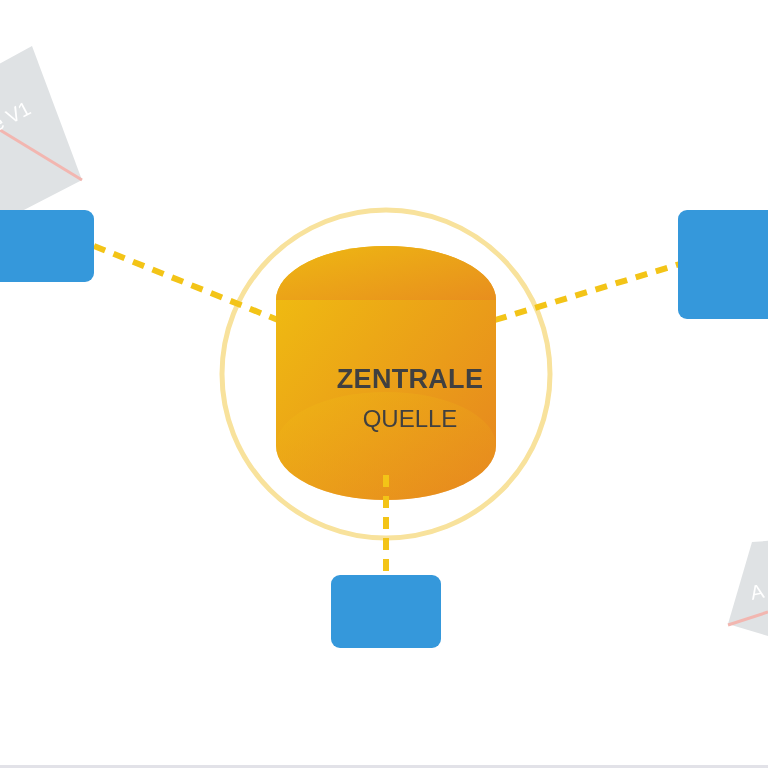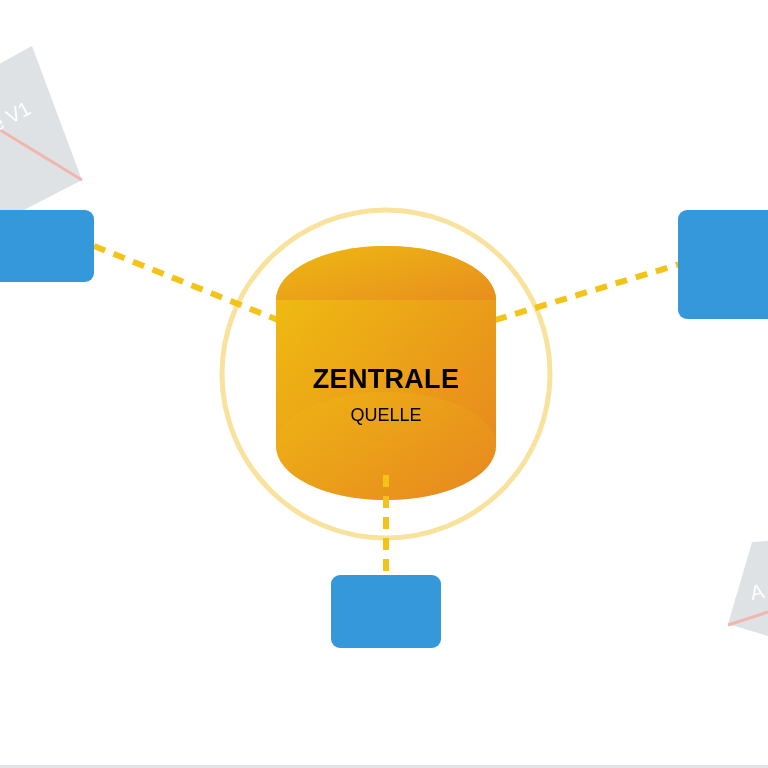--- a/index.html
+++ b/index.html
@@ -27,31 +27,32 @@
     .node {
       position: absolute;
       background: #3598db;
       border-radius: 9px;
     }
     .center-label {
       position: absolute;
       left: 276px;
       width: 220px;
       text-align: center;
-      color: #000000;
+      color: #404040;
+      padding-left: 24px;
     }
     .center-title {
       top: 364px;
       font-size: 27px;
       font-weight: bold;
       letter-spacing: 0.3px;
     }
     .center-subtitle {
       top: 405px;
-      font-size: 18px;
+      font-size: 24px;
       font-weight: normal;
     }
     .bottom-bar {
       position: absolute;
       left: 0;
       top: 765px;
       width: 768px;
       height: 3px;
       background: #e2e2e8;
     }

